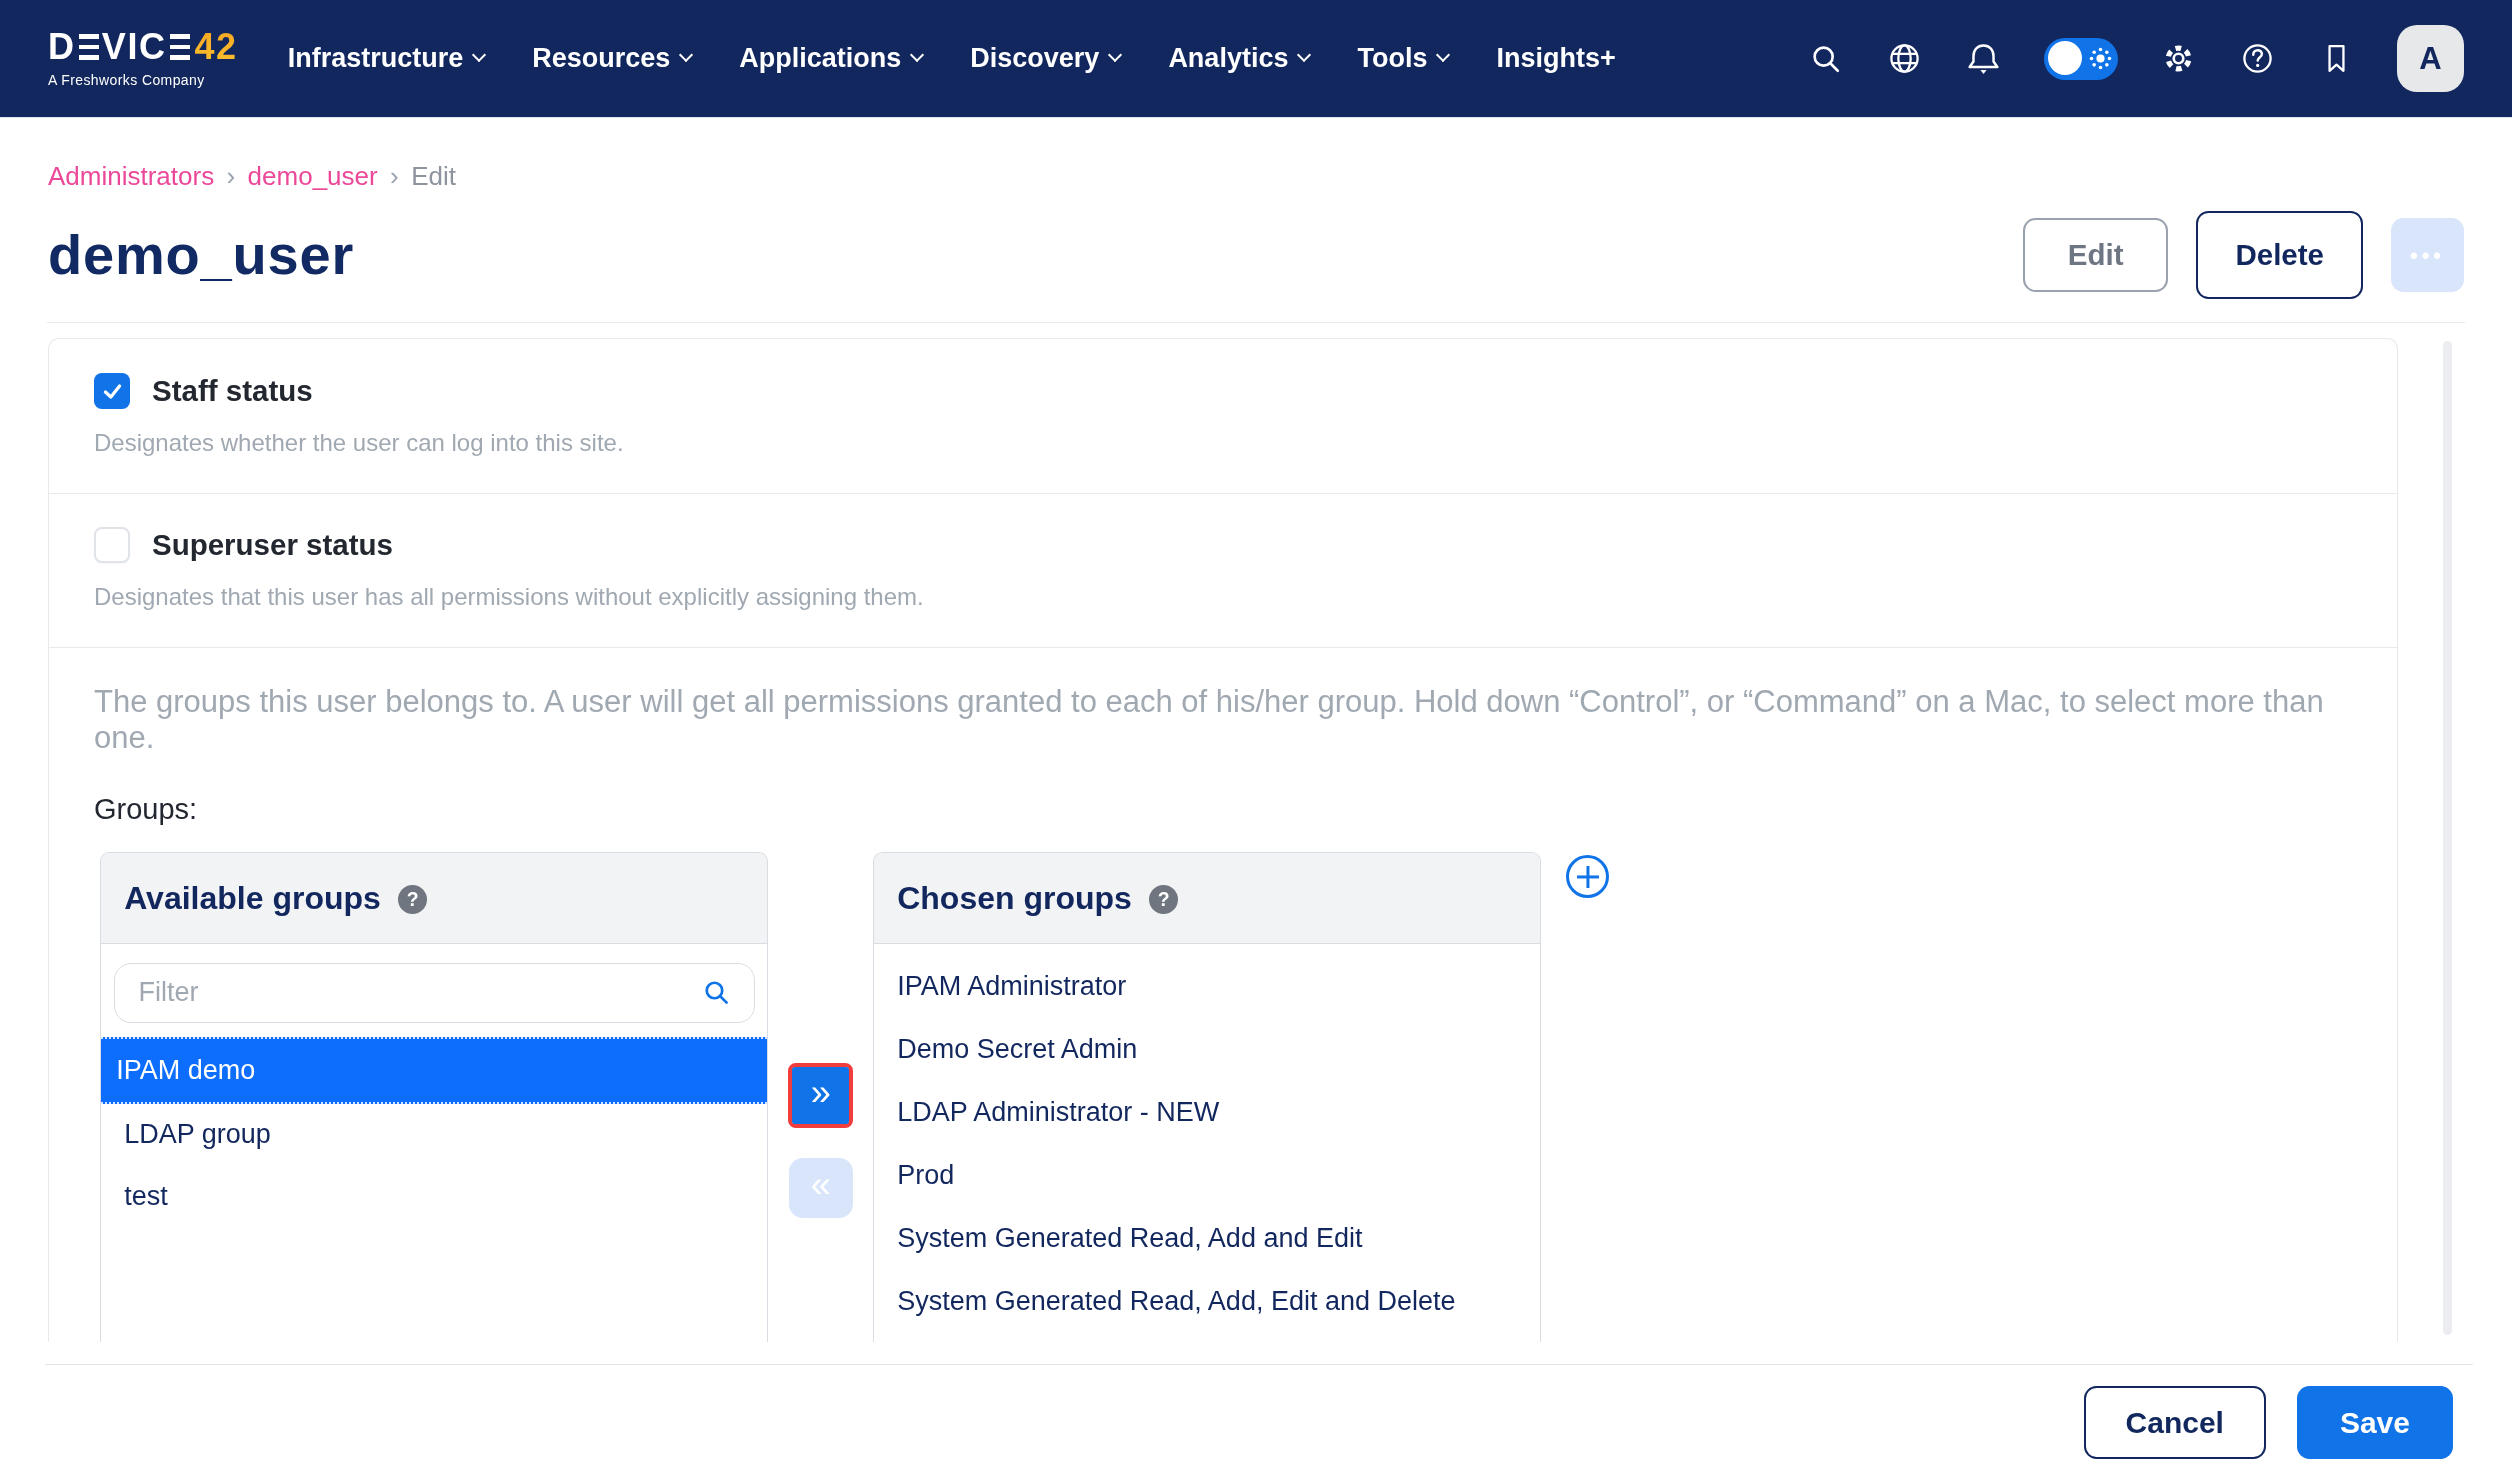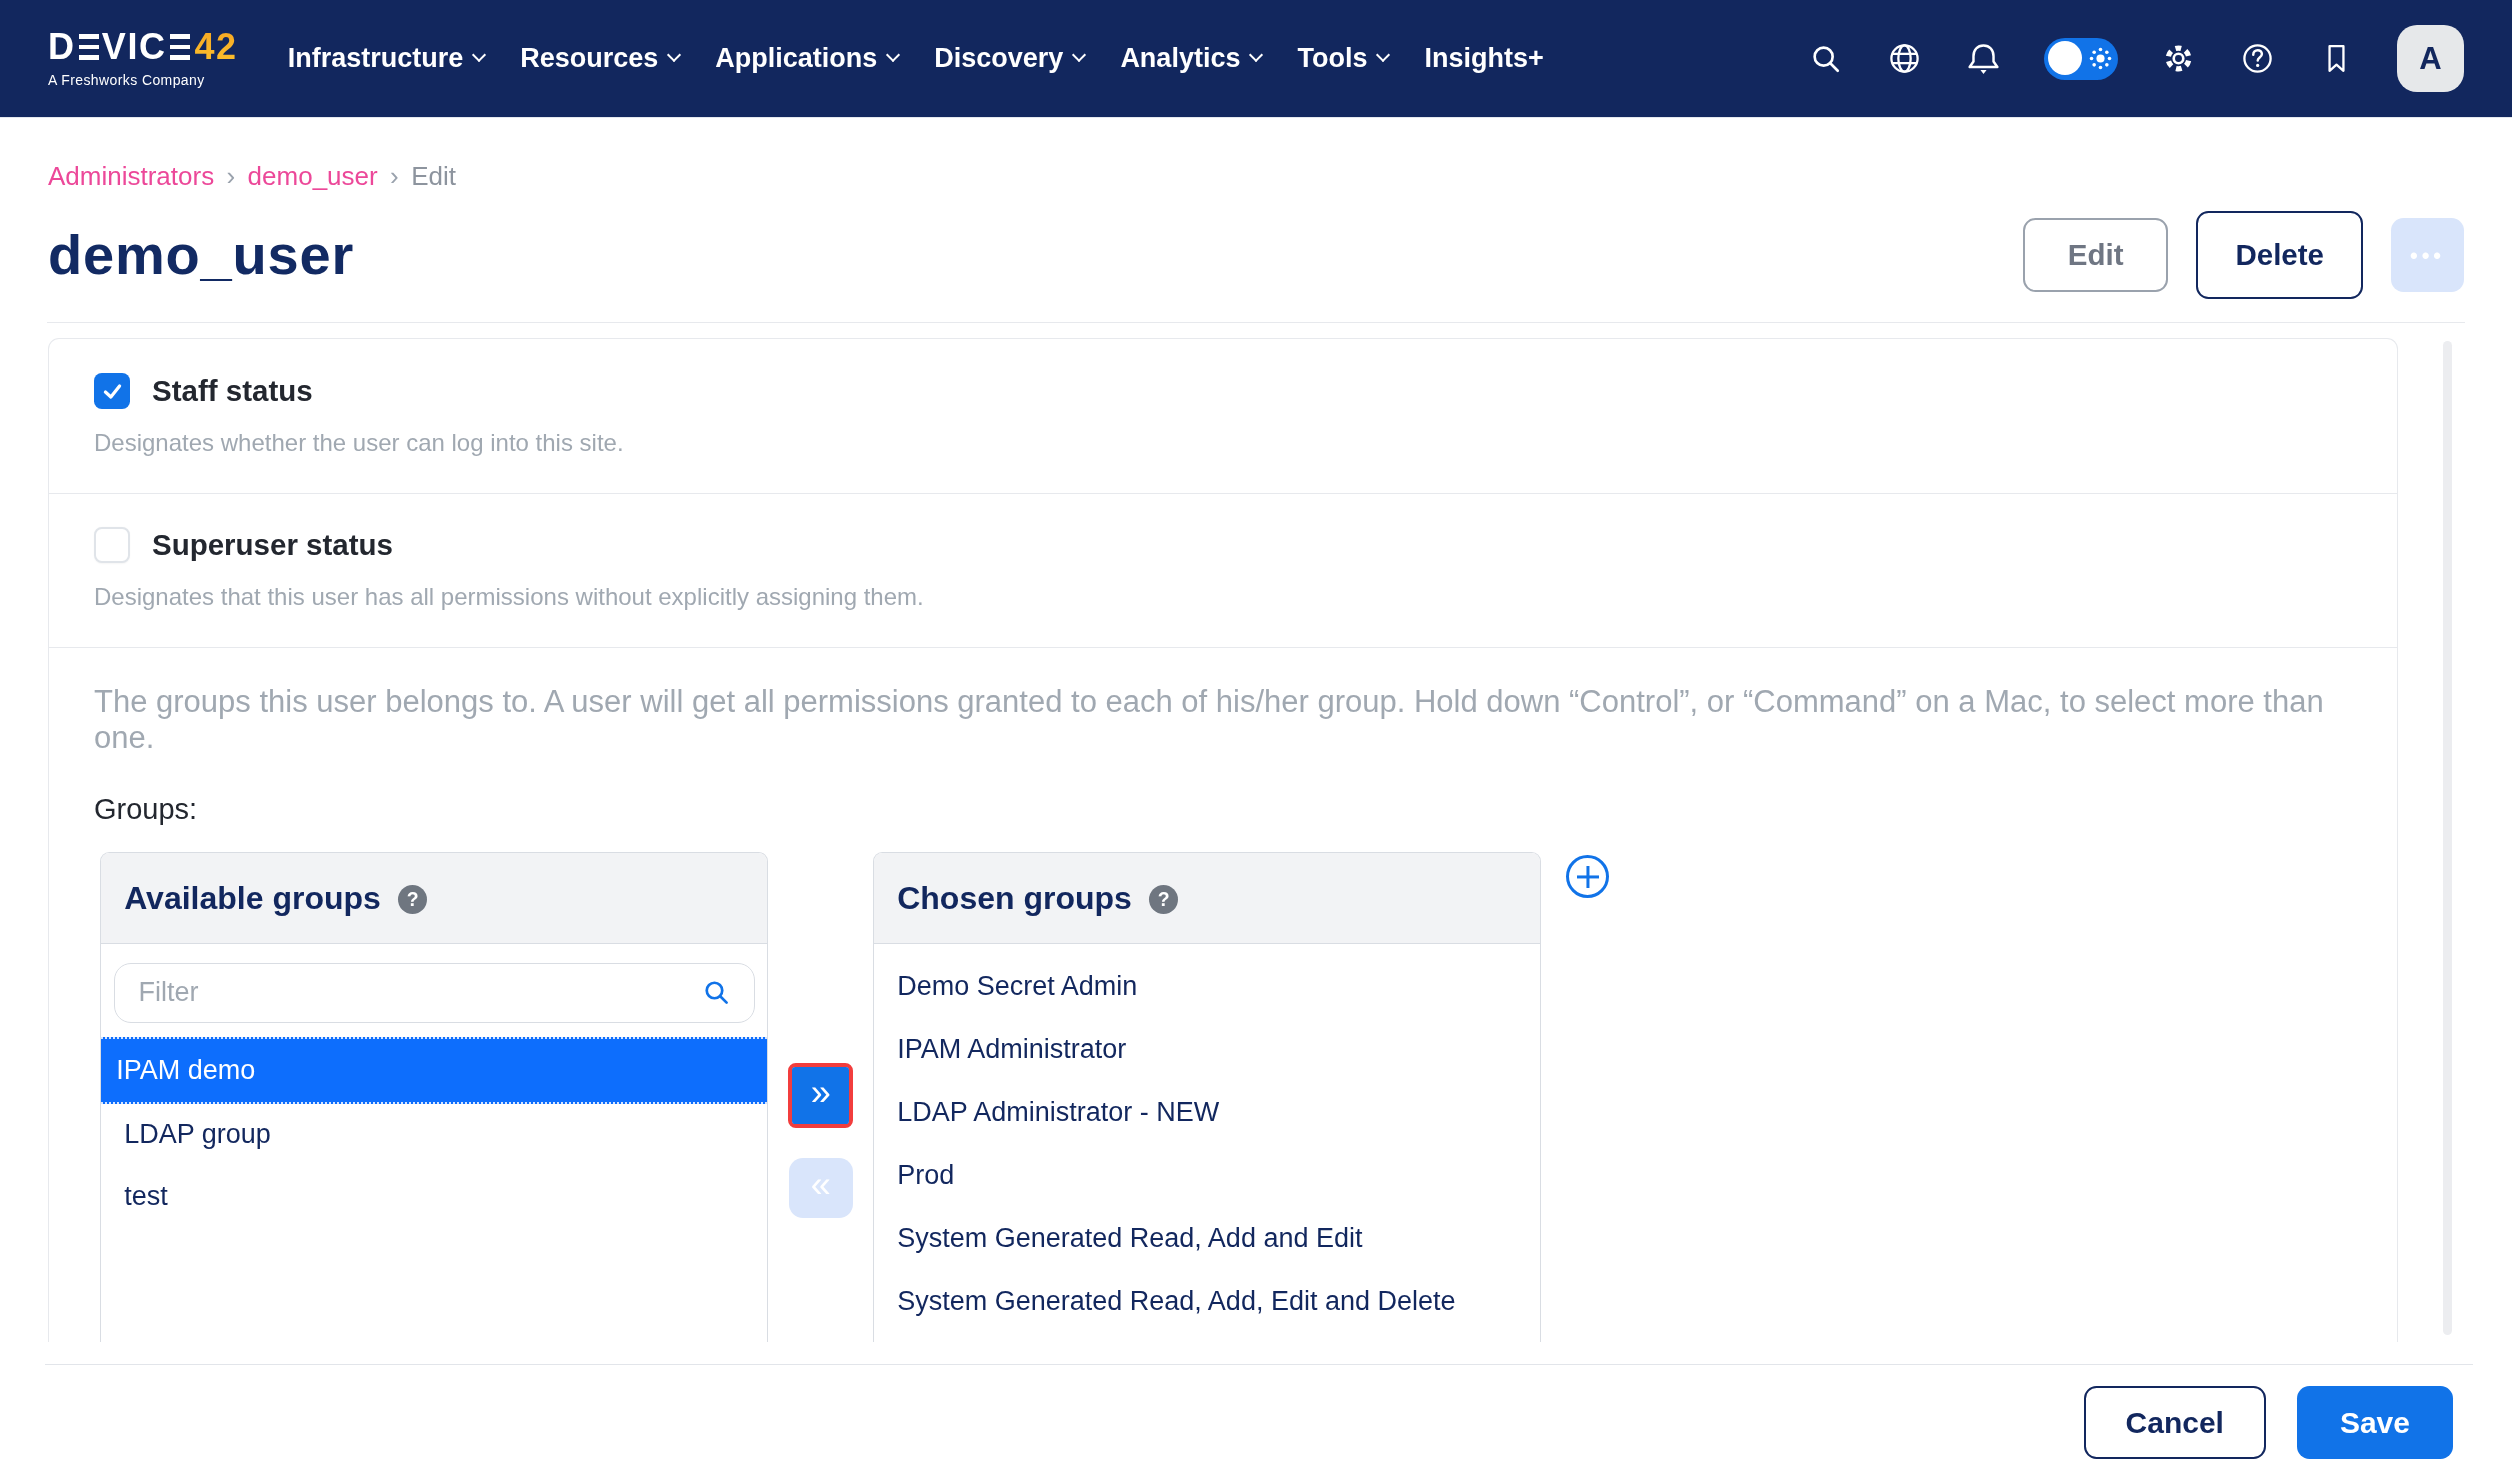--- a/index.html
+++ b/index.html
@@ -26,21 +26,21 @@
     display: inline-block; width: 20px; height: 26px; margin: 0 3.1px;
     background: linear-gradient(to bottom, #fff 0 18%, transparent 18% 41%, #fff 41% 59%, transparent 59% 82%, #fff 82% 100%);
   }
   .logo-accent {
     background: linear-gradient(180deg, #f7a823, #fbc02d);
     -webkit-background-clip: text; background-clip: text; color: transparent;
     margin-left: 1.6px;
   }
   .logo-sub { color: #fff; font-size: 14px; margin-top: 6.2px; letter-spacing: 0.4px; }
 
-  .nav-menu { display: flex; gap: 36px; margin-left: 50px; }
+  .nav-menu { display: flex; gap: 48px; margin-left: 50px; }
   .nav-item { color: #fff; font-size: 27px; font-weight: 600; display: flex; align-items: center; gap: 11px; cursor: pointer; white-space: nowrap; }
   .caret { display: none; width: 10px; height: 10px; border-right: 2.3px solid #fff; border-bottom: 2.3px solid #fff; transform: rotate(45deg); margin-top: -6.2px; }
   .caret.show { display: inline-block; }
 
   .nav-right { margin-left: auto; display: flex; align-items: center; gap: 42px; }
   .icon-btn { display: flex; align-items: center; justify-content: center; cursor: pointer; }
   .icon-btn svg { display: block; }
 
   .theme-toggle { width: 74px; height: 42px; border-radius: 21px; background: #1173e8; position: relative; cursor: pointer; flex: none; }
   .knob { position: absolute; left: 3.9px; top: 3.9px; width: 34px; height: 34px; border-radius: 50%; background: #fff; }
@@ -345,23 +345,23 @@
         <button class="btn-mover-disabled">«</button>
       </div>
 
       <div class="panel">
         <div class="panel-header">
           <span class="panel-title">Chosen groups</span>
           <span class="q-icon">?</span>
         </div>
         <ul class="group-list chosen-list">
 
+            <li class="chosen-item">IPAM Administrator</li>
+
             <li class="chosen-item">Demo Secret Admin</li>
-
-            <li class="chosen-item">IPAM Administrator</li>
 
             <li class="chosen-item">LDAP Administrator - NEW</li>
 
             <li class="chosen-item">Prod</li>
 
             <li class="chosen-item">System Generated Read, Add and Edit</li>
 
             <li class="chosen-item">System Generated Read, Add, Edit and Delete</li>
 
             <li class="chosen-item">System Generated Read and Add</li>

